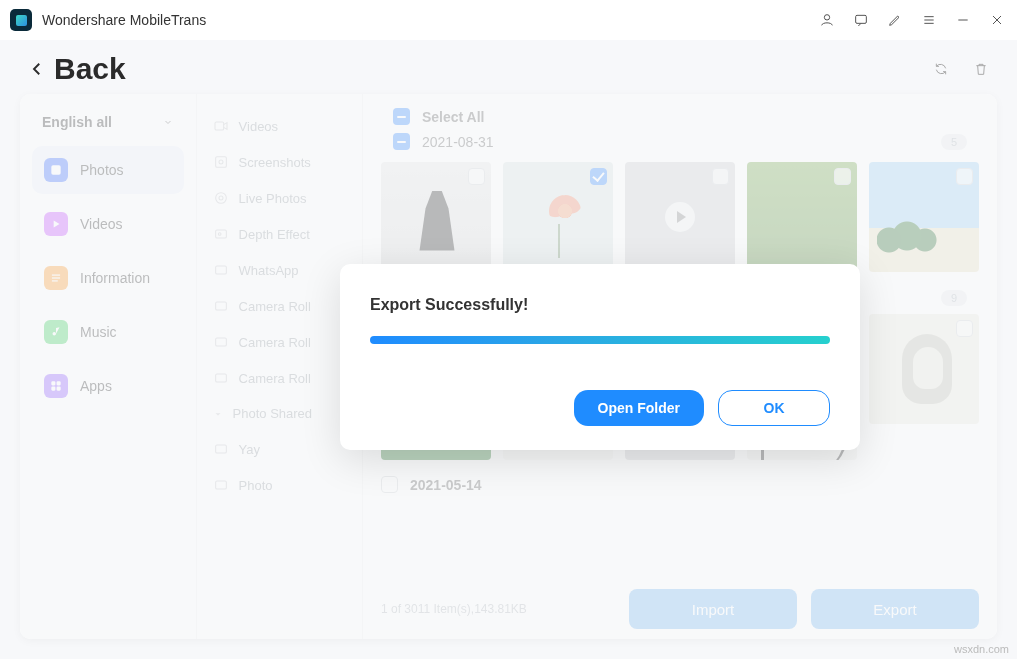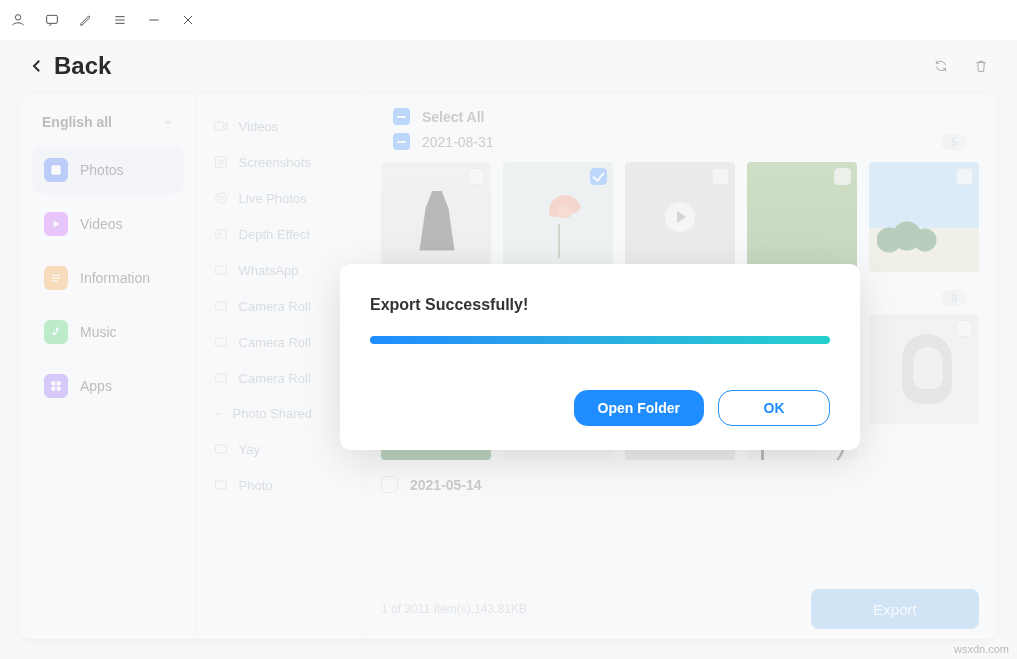--- a/index.html
+++ b/index.html
@@ -8,21 +8,21 @@
   .titlebar { display: flex; align-items: center; justify-content: space-between; height: 40px; padding: 0 12px 0 10px; background: #fff; }
   .tb-left { display: flex; align-items: center; gap: 10px; }
   .app-logo { width: 22px; height: 22px; background: #0a2a3a; border-radius: 5px; display: flex; align-items: center; justify-content: center; }
   .app-logo-inner { width: 11px; height: 11px; border-radius: 2px; background: linear-gradient(135deg, #3dd6c4, #2c8fe0); }
   .app-title { font-size: 14px; color: #333; }
   .tb-right { display: flex; align-items: center; gap: 18px; color: #666; }
   .tb-icon { width: 16px; height: 16px; cursor: pointer; display: flex; align-items: center; justify-content: center; }
   .tb-icon svg { width: 16px; height: 16px; stroke: #555; fill: none; stroke-width: 1.5; }
 
   .back-row { display: flex; align-items: center; justify-content: space-between; padding: 12px 28px 14px 28px; }
-  .back-btn { display: flex; align-items: center; gap: 8px; font-size: 24px; font-weight: 700; color: #2b2b2b; cursor: pointer; }
+  .back-btn { display: flex; align-items: center; gap: 8px; font-size: 30px; font-weight: 700; color: #2b2b2b; cursor: pointer; }
   .back-btn svg { width: 18px; height: 18px; stroke: #2b2b2b; stroke-width: 2.5; fill: none; }
   .back-tools { display: flex; gap: 24px; }
   .back-tools .tb-icon svg { stroke: #aaa; }
 
   .workspace { position: absolute; left: 20px; top: 94px; right: 20px; bottom: 20px; display: flex; border-radius: 10px; background: #fff; box-shadow: 0 2px 10px rgba(0,0,0,0.04); overflow: hidden; }
 
   
   .sidebar { width: 190px; padding: 14px 12px; border-right: 1px solid #f0f0f0; }
   .filter-row { display: flex; align-items: center; justify-content: space-between; padding: 6px 10px 16px 10px; font-size: 14px; font-weight: 600; color: #333; cursor: pointer; }
   .filter-row svg { width: 12px; height: 12px; stroke: #666; stroke-width: 2; fill: none; }
@@ -99,20 +99,26 @@
   .t-totoro::after{content:"";position:absolute;left:40%;top:30%;width:30px;height:42px;background:#e8e7dc;border-radius:15px 15px 12px 12px;}
   .t-clover{ background:#2e7d32; background-image: radial-gradient(circle at 20% 30%,#4caf50 10px,transparent 11px),radial-gradient(circle at 60% 50%,#4caf50 12px,transparent 13px),radial-gradient(circle at 80% 20%,#43a047 9px,transparent 10px);}
   .t-dots  { background:#f4f4f0; background-image: radial-gradient(circle at 25% 45%,#2f9ed8 6px,transparent 7px),radial-gradient(circle at 50% 45%,#f2c84b 6px,transparent 7px),radial-gradient(circle at 75% 45%,#e46b6b 6px,transparent 7px);}
   .t-cable { background:#f1f1ef; }
   .t-cable::before{content:"";position:absolute;left:14px;top:20px;width:80px;height:70px;border:3px solid #2a2a2a;border-radius:40px 40px 40px 0;border-bottom:none;}
 </style>
 </head>
 <body>
 
 <div class="titlebar">
+  <div class="tb-left">
+    <div class="app-logo">
+        <div class="app-logo-inner"></div>
+      </div>
+    <div class="app-title">Wondershare MobileTrans</div>
+  </div>
   <div class="tb-right">
     <div class="tb-icon">
         <svg viewBox="0 0 24 24">
           <circle cx="12" cy="8" r="4"></circle>
           <path d="M4 20c1-5 15-5 16 0"></path>
         </svg>
       </div>
     <div class="tb-icon">
         <svg viewBox="0 0 24 24">
           <rect x="4" y="5" width="16" height="12" rx="2"></rect>
@@ -348,20 +354,23 @@
       <div class="thumb t-cable" style="height:80px"></div>
     </div>
 
     <div class="row2-head">
       <div class="cb2"></div>
       <span class="lbl">2021-05-14</span>
     </div>
 
     <div class="footerbar">
       <div class="status">1 of 3011 Item(s),143.81KB</div>
+      <div class="bigbtn import">
+          <span>Import</span>
+        </div>
       <div class="bigbtn export">
           <span>Export</span>
         </div>
     </div>
   </div>
 
   <div class="dimmer"></div>
 </div>
 
 <div class="modal">

